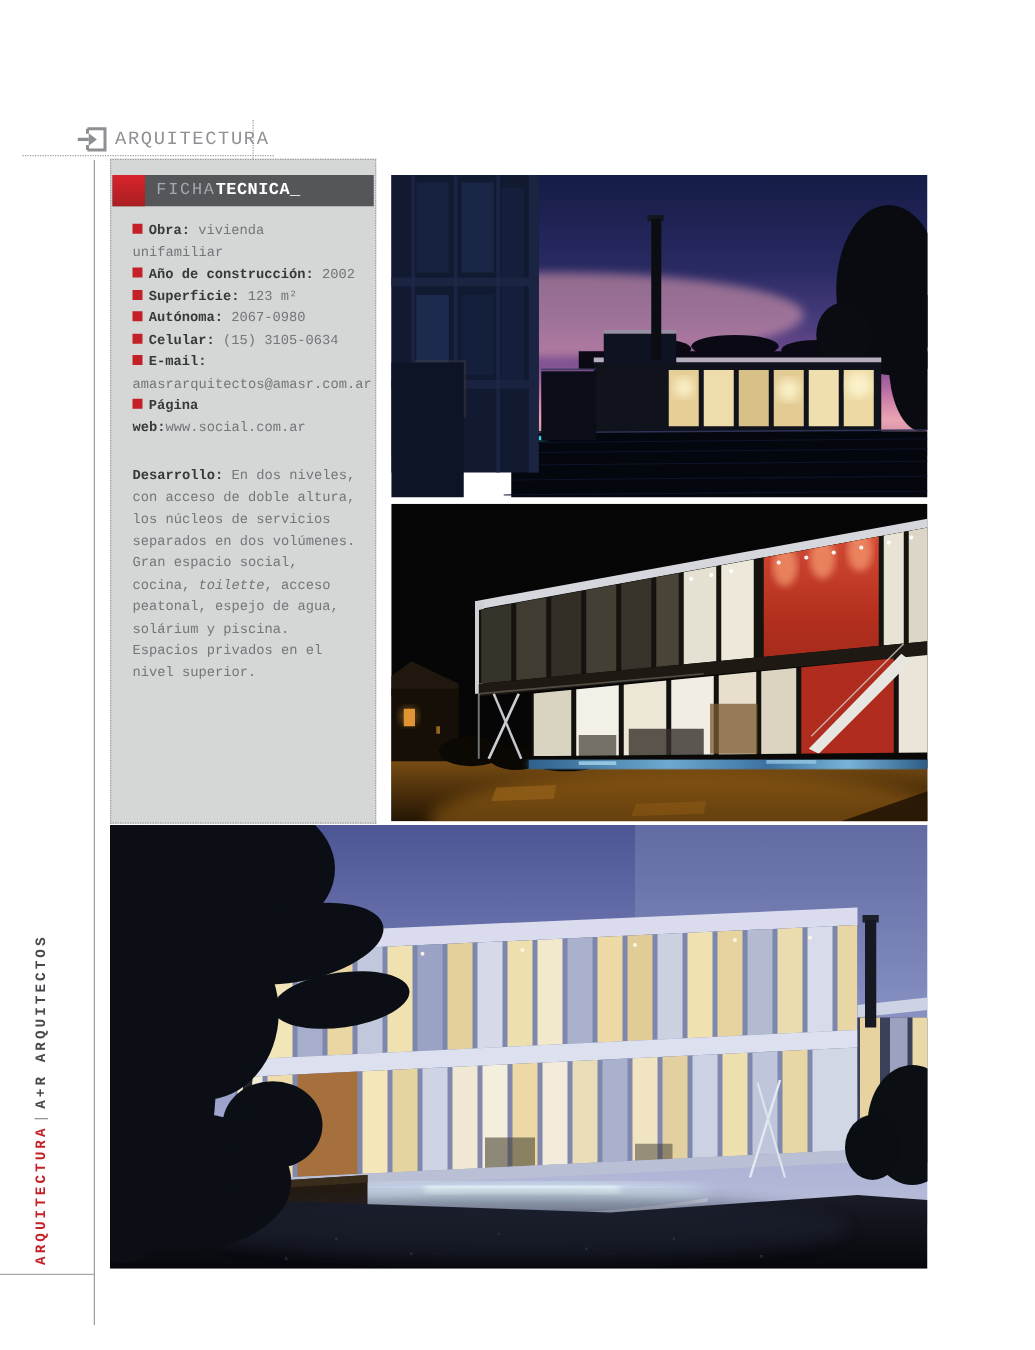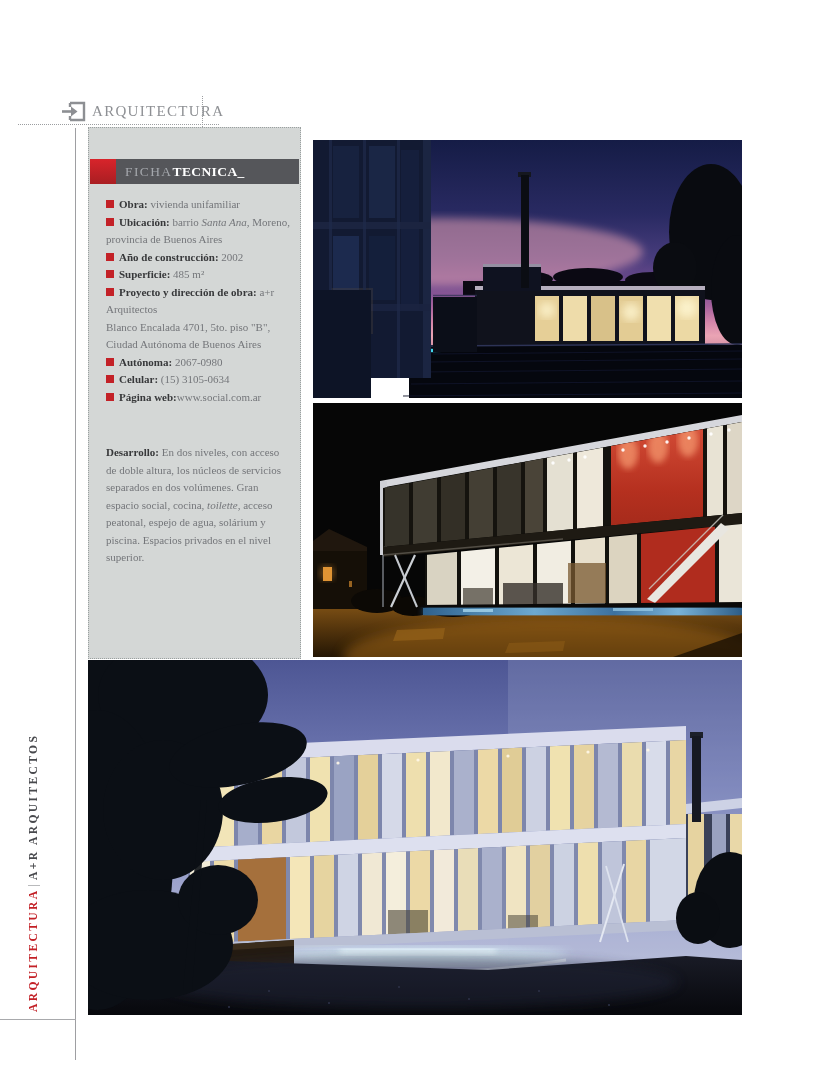--- a/index.html
+++ b/index.html
@@ -1,38 +1,38 @@
 <!DOCTYPE html>
 <html><head>
 <meta charset="utf-8">
 <style>
   html,body{margin:0;padding:0;background:#ffffff;}
   .page{position:relative;width:828px;height:1060px;background:#fff;overflow:hidden;
-        font-family:Liberation Serif, serif;}
+        font-family:Liberation Mono, monospace;}
   
   .hdr-icon{position:absolute;left:62px;top:100px;width:25px;height:23px;}
   .hdr-label{position:absolute;left:92px;top:103px;font-size:15px;letter-spacing:1.3px;
              color:#8e9094;}
   .dot-h{position:absolute;left:18px;top:124px;width:201px;height:0;border-top:1px dotted #9b9da0;}
   .dot-v{position:absolute;left:202px;top:96px;width:0;height:41px;border-left:1px dotted #9b9da0;}
   .rule-v{position:absolute;left:75px;top:128px;width:1px;height:950px;background:#9e9fa2;}
   .rule-h{position:absolute;left:0;top:1019px;width:76px;height:1px;background:#a8a9ac;}
   
   .panel{position:absolute;left:88px;top:127px;width:213px;height:532px;box-sizing:border-box;
          background:#d4d7d6;border:1px dotted #9aa0a0;}
-  .bar{margin:31px 1px 0 1px;height:25px;background:#55565a;display:flex;align-items:center;}
+  .bar{margin:12px 1px 0 1px;height:25px;background:#55565a;display:flex;align-items:center;}
   .bar-red{width:26px;height:25px;background:linear-gradient(180deg,#d8242b,#a91e22);flex:0 0 auto;}
   .bar-title{margin-left:9px;font-size:13.5px;white-space:nowrap;}
   .t-light{color:#a4a7ac;letter-spacing:1.4px;}
   .t-bold{color:#ffffff;font-weight:bold;letter-spacing:.4px;}
   .t-suffix{color:#ffffff;font-weight:bold;}
   .ficha-text{margin:12px 10px 0 17px;font-size:11px;line-height:17.5px;color:#74767a;}
   .ficha-row b{color:#37383a;}
   .bullet{display:inline-block;width:8px;height:8px;background:#c32127;margin-right:5px;}
-  .desarrollo{margin-top:38px;}
+  .desarrollo{margin-top:21px;}
   
   figure{position:absolute;margin:0;padding:0;}
   figure svg{display:block;width:100%;height:100%;}
   .photo1{left:313px;top:140px;width:429px;height:258px;}
   .photo2{left:313px;top:403px;width:429px;height:254px;}
   .photo3{left:88px;top:660px;width:654px;height:355px;}
   
   .sidebar{position:absolute;left:27px;top:1012px;transform:rotate(-90deg);transform-origin:0 0;
            white-space:nowrap;font-size:11.5px;font-weight:bold;letter-spacing:2.4px;}
   .sb-primary{color:#c32127;}
@@ -60,30 +60,27 @@
   <div class="rule-v"></div>
   <div class="rule-h"></div>
 
   <div class="panel">
     <div class="bar">
       <div class="bar-red"></div>
       <div class="bar-title"><span class="t-light">FICHA</span><span class="t-bold">TECNICA</span><span class="t-suffix">_</span></div>
     </div>
     <div class="ficha-text">
       <div class="ficha-row"><span class="bullet"></span><b>Obra:</b><span> vivienda unifamiliar</span></div>
-      <div class="ficha-row"><span class="bullet"></span><b>Ubicación:</b><span> barrio </span><i>Santa Ana</i><span>, Moreno, provincia de Buenos Aires</span></div>
       <div class="ficha-row"><span class="bullet"></span><b>Año de construcción:</b><span> 2002</span></div>
-      <div class="ficha-row"><span class="bullet"></span><b>Superficie:</b><span> 485 m²</span></div>
-      <div class="ficha-row"><span class="bullet"></span><b>Proyecto y dirección de obra:</b><span> a+r</span>
-        <div>Arquitectos</div>
-        <div>Blanco Encalada 4701, 5to. piso "B",</div>
-        <div>Ciudad Autónoma de Buenos Aires</div>
-      </div>
+      <div class="ficha-row"><span class="bullet"></span><b>Superficie:</b><span> 123 m²</span></div>
       <div class="ficha-row"><span class="bullet"></span><b>Autónoma:</b><span> 2067-0980</span></div>
       <div class="ficha-row"><span class="bullet"></span><b>Celular:</b><span> (15) 3105-0634</span></div>
+      <div class="ficha-row"><span class="bullet"></span><b>E-mail:</b>
+        <div>amasrarquitectos@amasr.com.ar</div>
+      </div>
       <div class="ficha-row"><span class="bullet"></span><b>Página web:</b><span>www.social.com.ar</span></div>
       <div class="ficha-row desarrollo"><b>Desarrollo:</b><span> En dos niveles, con acceso de doble altura, los núcleos de servicios separados en dos volúmenes. Gran espacio social, cocina, </span><i>toilette</i><span>, acceso peatonal, espejo de agua, solárium y piscina. Espacios privados en el nivel superior.</span></div>
     </div>
   </div>
 
   <figure class="photo1">
   <svg viewBox="0 0 429 258">
     <defs>
       <linearGradient id="p1sky" x1="0" y1="0" x2="0" y2="1">
         <stop offset="0" stop-color="#151c46"></stop>

